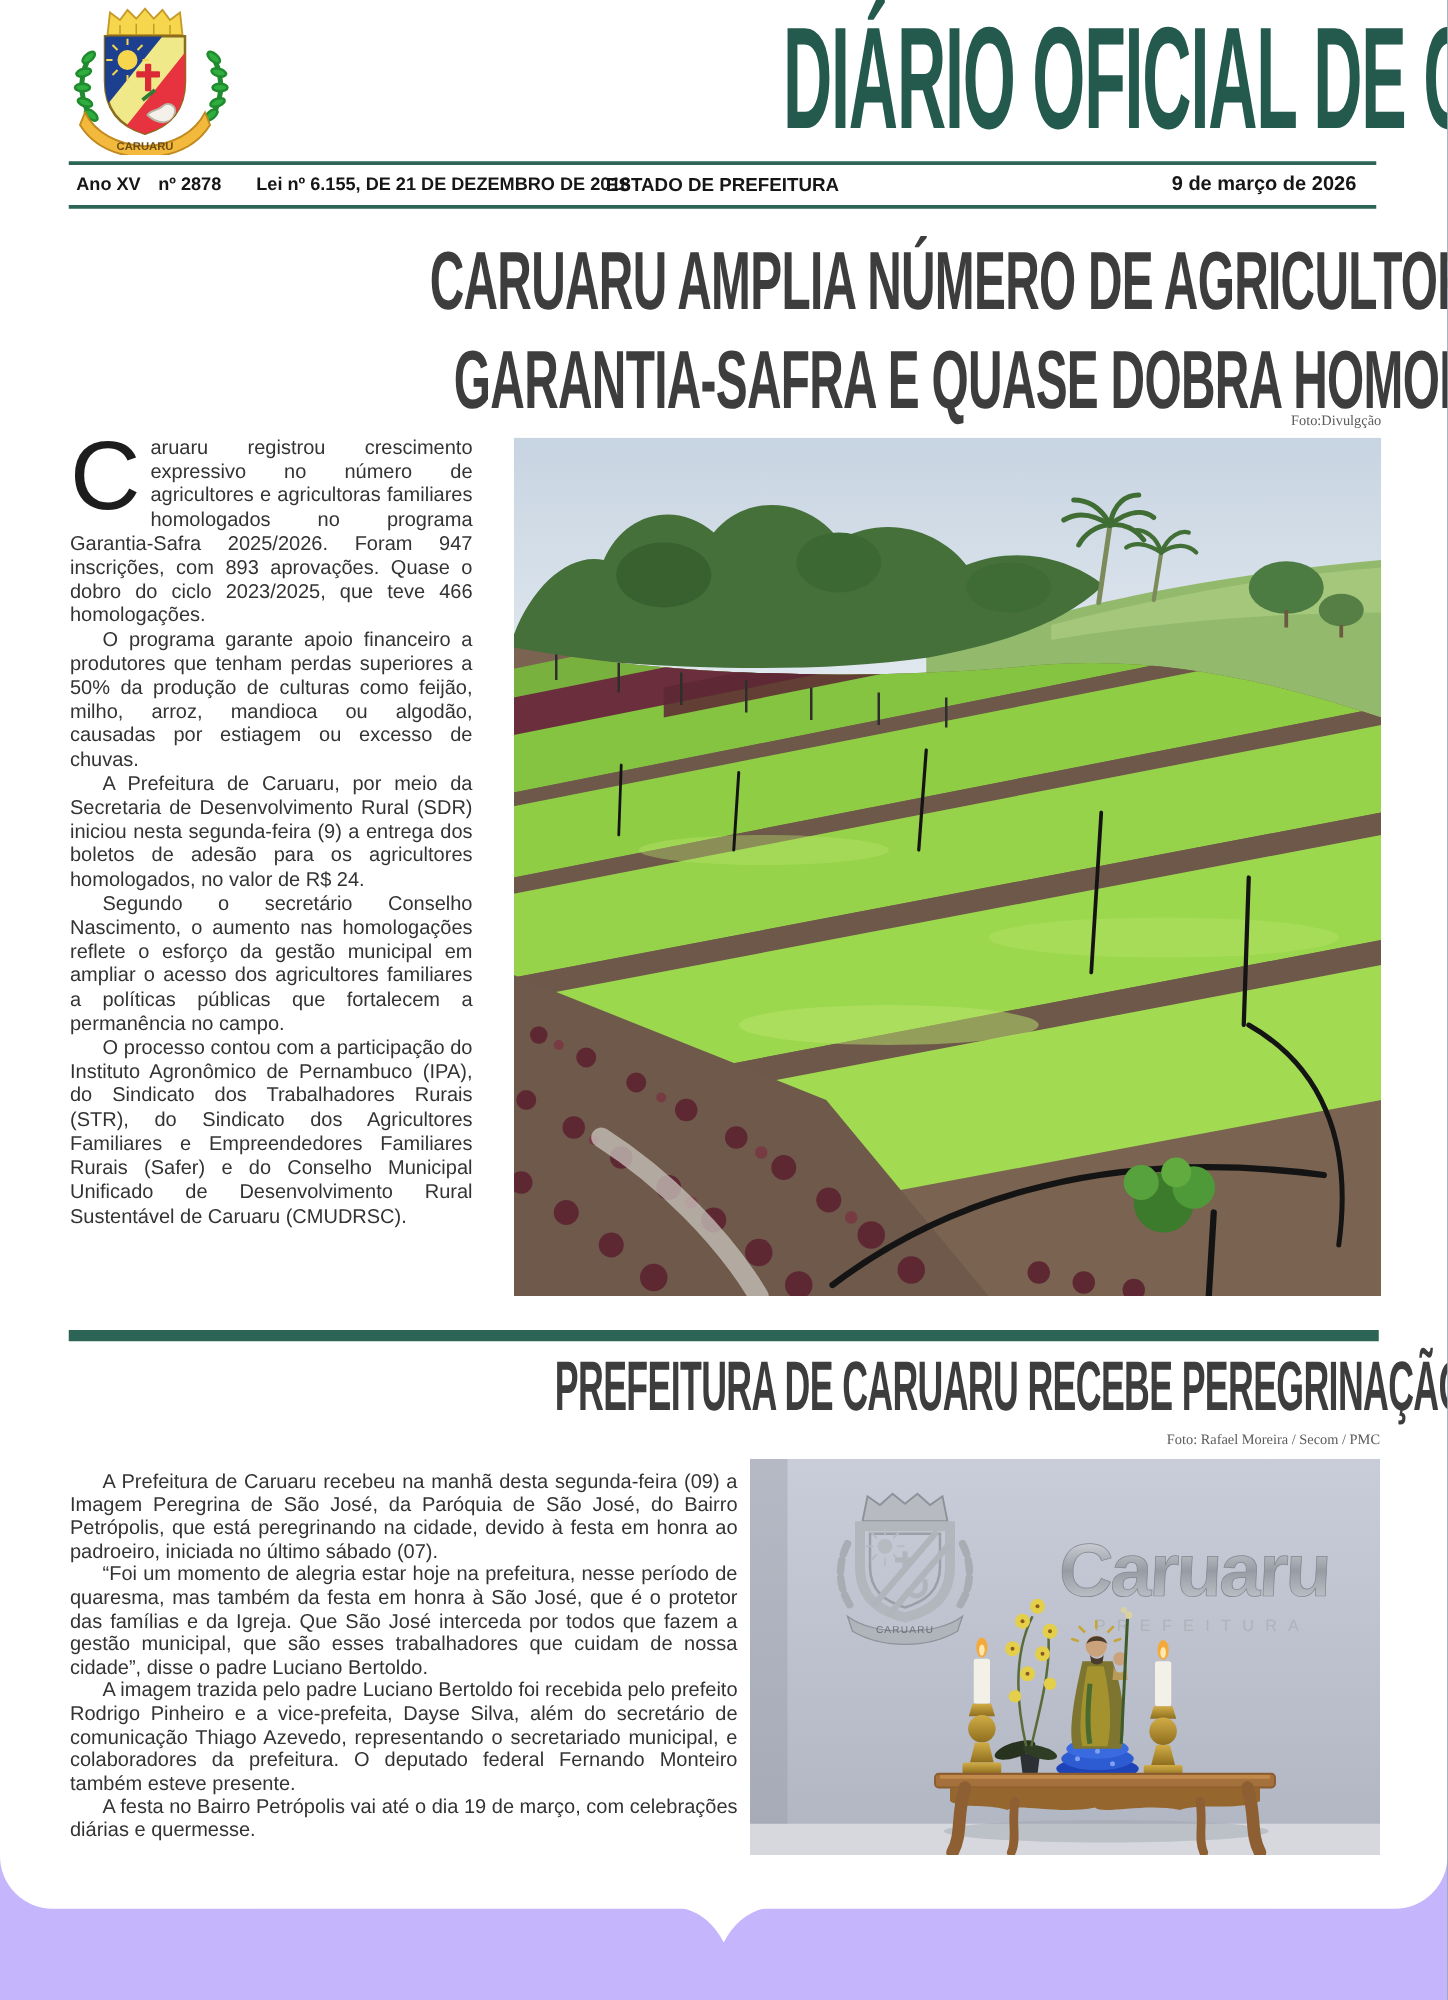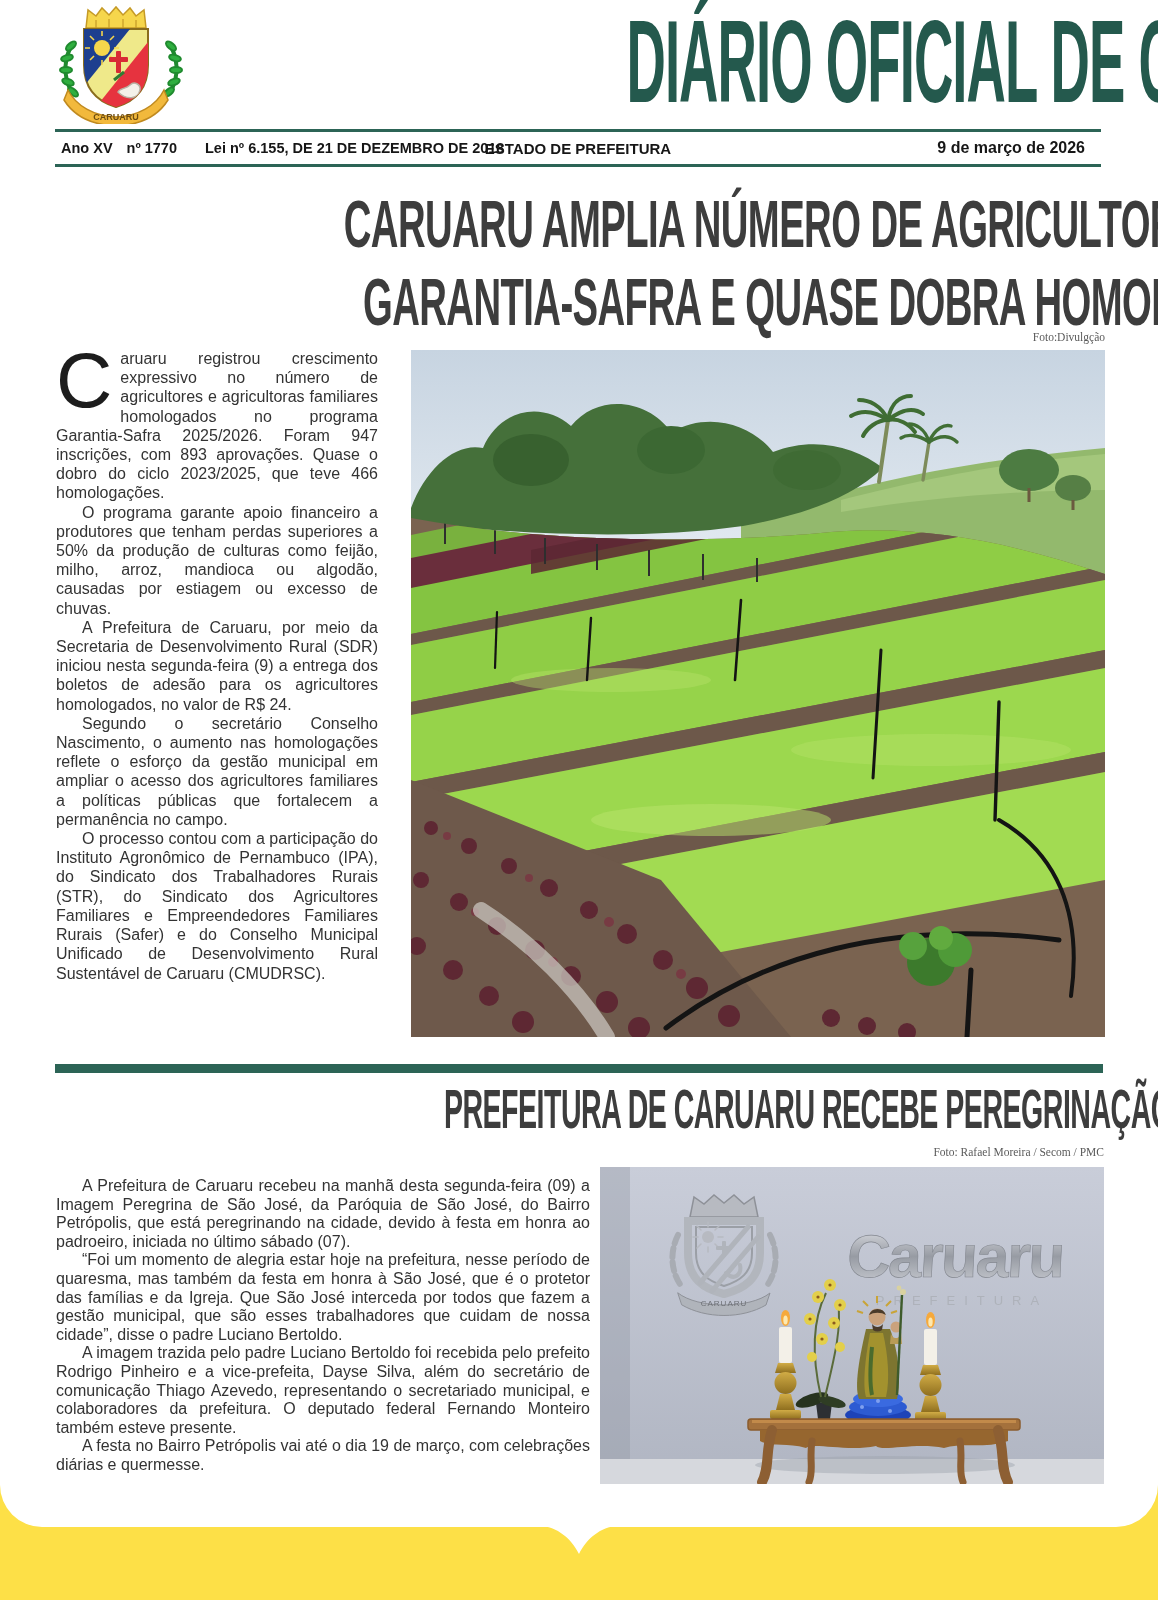--- a/index.html
+++ b/index.html
@@ -1,17 +1,17 @@
 <!DOCTYPE html>
 <html lang="pt-BR"><head>
 <meta charset="utf-8">
 <style>
   * { margin:0; padding:0; box-sizing:border-box; }
   body { background:#24594D; font-family:"Liberation Sans", sans-serif; }
-  .page { position:relative; width:1158px; height:1600px; margin:0 auto; background:#fde047; overflow:hidden; }
+  .page { position:relative; width:1158px; height:1600px; margin:0 auto; background:#c4b5fd; overflow:hidden; }
   .sheet { position:absolute; top:0; left:0; width:1158px; height:1527px; background:#ffffff; border-radius:0 0 42px 42px; z-index:1; }
   .spine-notch { position:absolute; left:541px; top:1526px; z-index:2; }
 
   
   .logo-wrap { position:absolute; left:56px; top:4px; width:130px; height:120px; }
   .mast-title { position:absolute; left:186px; top:0px; width:918px; height:124px;
                 line-height:124px; text-align:center; white-space:nowrap; }
   .mast-title span { display:inline-block; font-weight:bold; font-size:116px; letter-spacing:-2px;
                      color:#24594D; transform:scaleX(0.47); transform-origin:50% 50%; }
 
@@ -118,21 +118,21 @@
         </g>
       </svg>
     </div>
 
     <div class="mast-title">
       <span>DIÁRIO OFICIAL DE CARUARU</span>
     </div>
 
     <div class="info-bar">
       <div class="cell ib-edition">
-        <span>Ano XV</span><span class="num">nº 1770</span>
+        <span>Ano XV</span><span class="num">nº 2878</span>
       </div>
       <div class="cell ib-law">Lei nº 6.155, DE 21 DE DEZEMBRO DE 2018</div>
       <div class="cell ib-state">ESTADO DE PREFEITURA</div>
       <div class="cell ib-date">9 de março de 2026</div>
     </div>
 
     <div class="headline1">
       <div class="line"><span>CARUARU AMPLIA NÚMERO DE AGRICULTORES NO</span></div>
       <div class="line"><span>GARANTIA-SAFRA E QUASE DOBRA HOMOLOGAÇÕES</span></div>
     </div>

